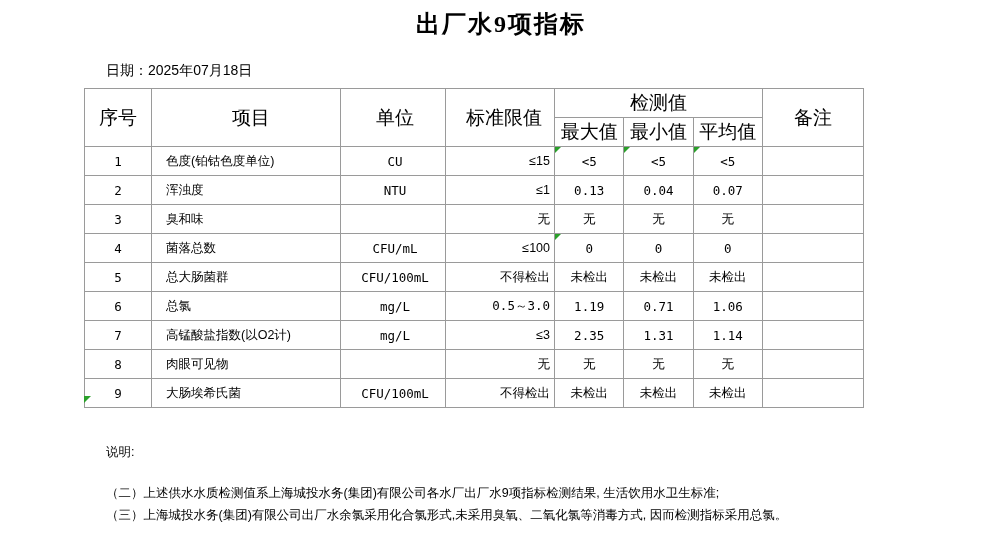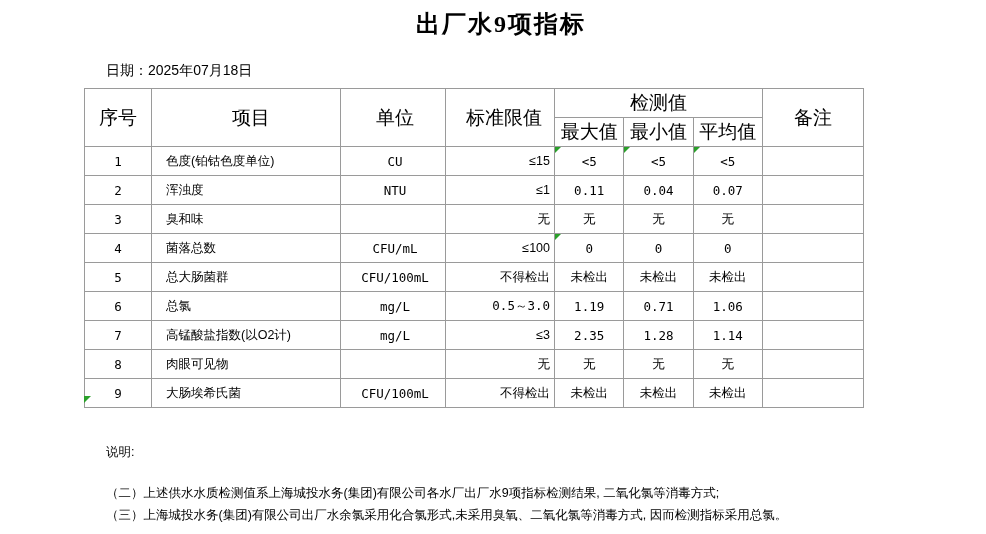--- a/index.html
+++ b/index.html
@@ -134,21 +134,21 @@
         <td class="c-val mono corner-mark">&lt;5</td>
         <td class="c-val mono corner-mark">&lt;5</td>
         <td class="c-val mono corner-mark">&lt;5</td>
         <td class="c-remark"></td>
       </tr>
       <tr>
         <td class="c-num mono">2</td>
         <td class="c-item">浑浊度</td>
         <td class="c-unit mono">NTU</td>
         <td class="c-limit">≤1</td>
-        <td class="c-val mono">0.11</td>
+        <td class="c-val mono">0.13</td>
         <td class="c-val mono">0.04</td>
         <td class="c-val mono">0.07</td>
         <td class="c-remark"></td>
       </tr>
       <tr>
         <td class="c-num mono">3</td>
         <td class="c-item">臭和味</td>
         <td class="c-unit mono"></td>
         <td class="c-limit">无</td>
         <td class="c-val">无</td>
@@ -185,21 +185,21 @@
         <td class="c-val mono">0.71</td>
         <td class="c-val mono">1.06</td>
         <td class="c-remark"></td>
       </tr>
       <tr>
         <td class="c-num mono">7</td>
         <td class="c-item">高锰酸盐指数(以O2计)</td>
         <td class="c-unit mono">mg/L</td>
         <td class="c-limit">≤3</td>
         <td class="c-val mono">2.35</td>
-        <td class="c-val mono">1.28</td>
+        <td class="c-val mono">1.31</td>
         <td class="c-val mono">1.14</td>
         <td class="c-remark"></td>
       </tr>
       <tr>
         <td class="c-num mono">8</td>
         <td class="c-item">肉眼可见物</td>
         <td class="c-unit mono"></td>
         <td class="c-limit">无</td>
         <td class="c-val">无</td>
         <td class="c-val">无</td>
@@ -216,17 +216,17 @@
         <td class="c-val">未检出</td>
         <td class="c-remark"></td>
       </tr>
     </tbody>
   </table>
 
   <div class="free-mark"></div>
 
   <div class="notes">
     <div class="note-head">说明:</div>
-    <div class="note-line">（二）上述供水水质检测值系上海城投水务(集团)有限公司各水厂出厂水9项指标检测结果, 二氧化氯等消毒方式;</div>
+    <div class="note-line">（二）上述供水水质检测值系上海城投水务(集团)有限公司各水厂出厂水9项指标检测结果, 生活饮用水卫生标准;</div>
     <div class="note-line">（三）上海城投水务(集团)有限公司出厂水余氯采用化合氯形式,未采用臭氧、二氧化氯等消毒方式, 因而检测指标采用总氯。</div>
   </div>
 
 </div>
 
 </body></html>

